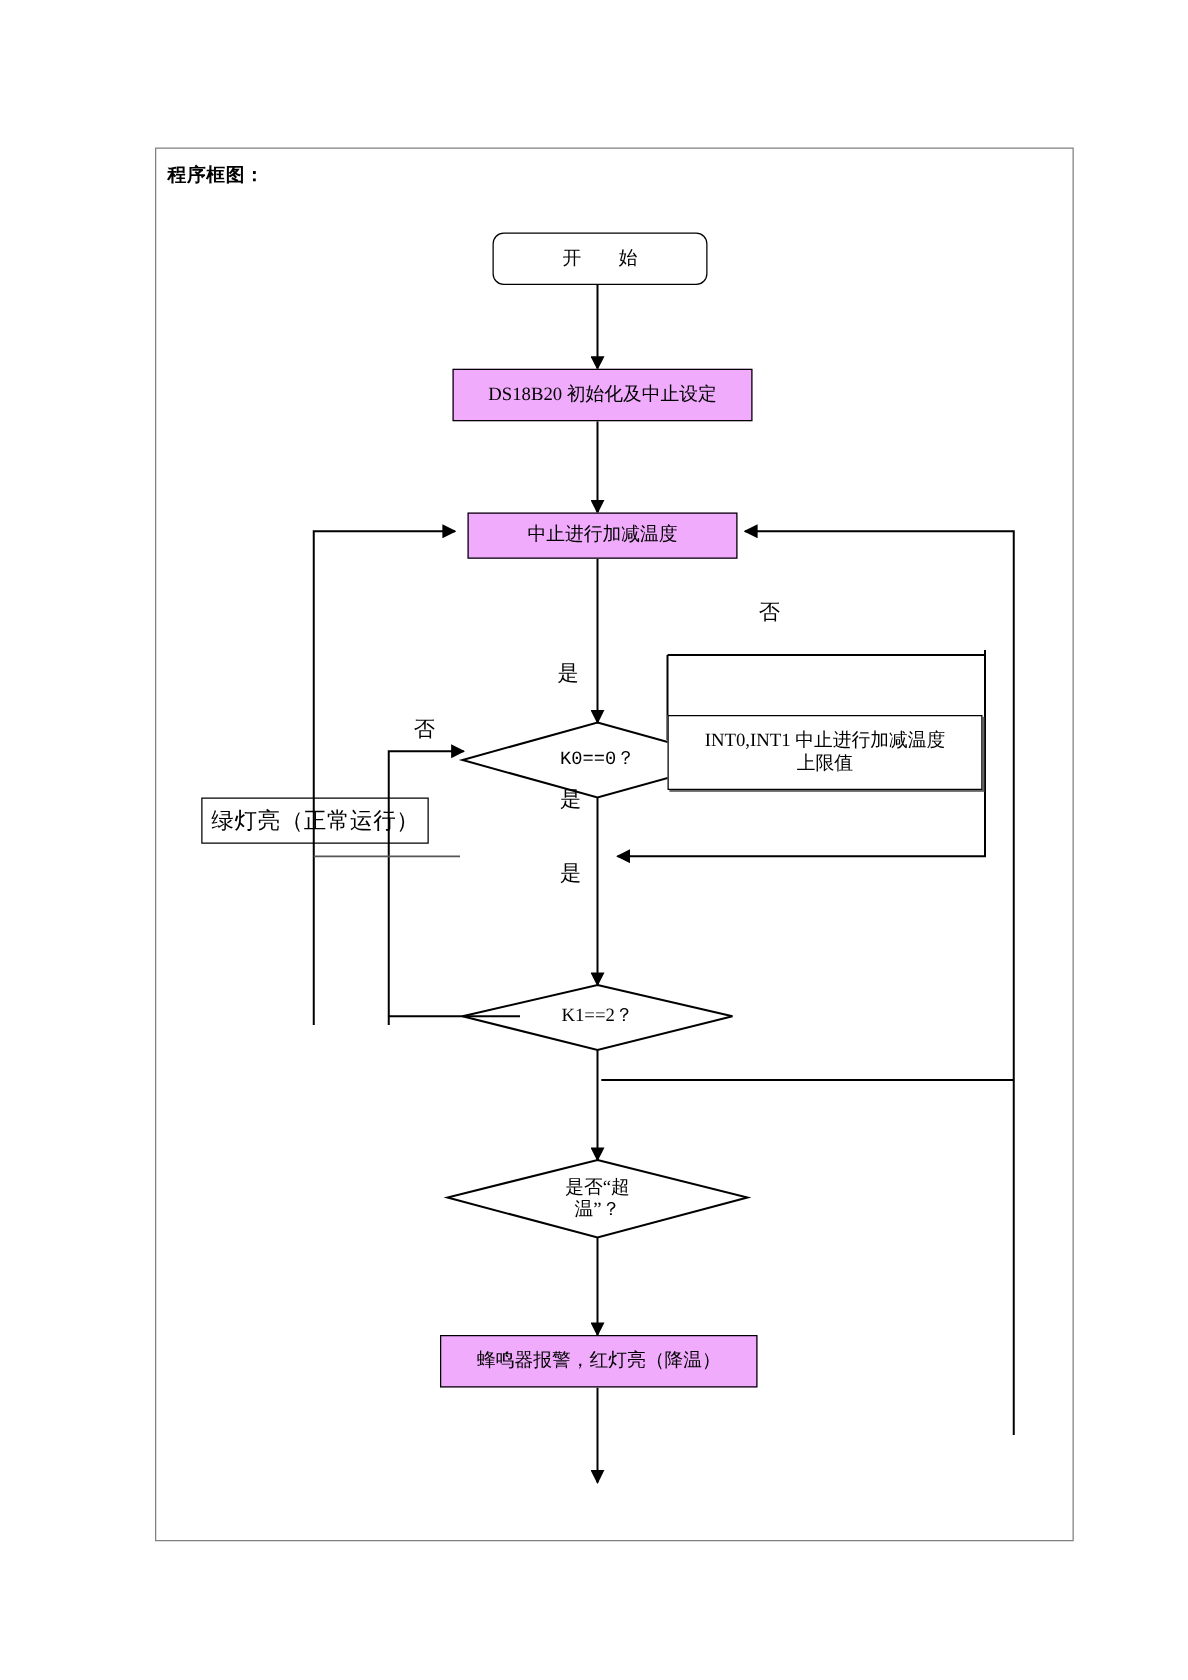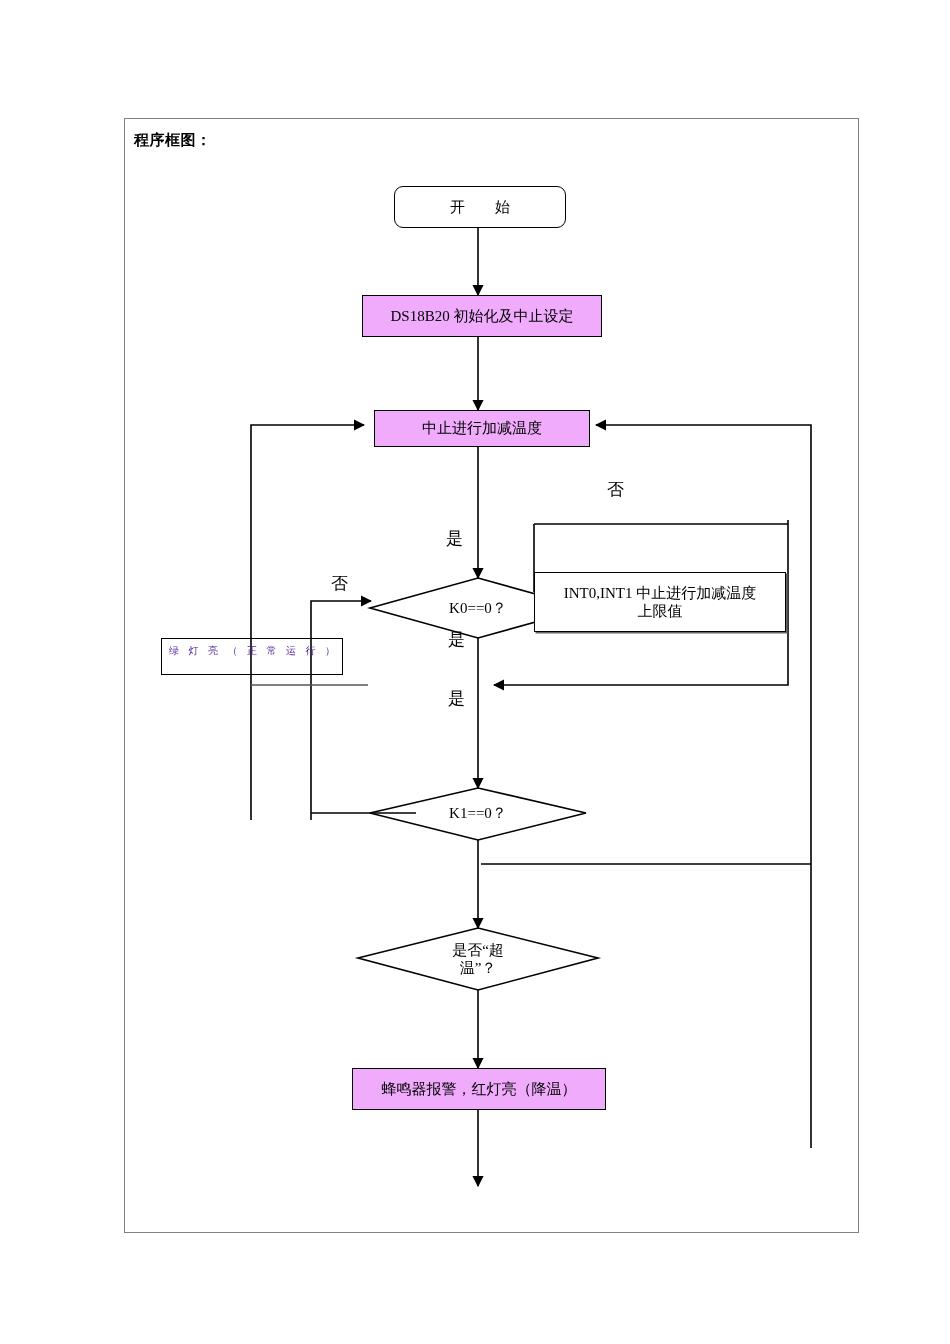--- a/index.html
+++ b/index.html
@@ -72,23 +72,23 @@
     background: #ffffff;
   }
   .node-int {
     border: 1px solid #000000;
     background: #ffffff;
     box-shadow: 1.5px 1.5px 0 0 #666666;
   }
   .overflow-label {
     position: absolute;
     box-sizing: border-box;
-    color: #4c1d95;
-    font-family: Liberation Mono, monospace;
-    font-size: 10px;
+    color: #000000;
+    font-family: Liberation Serif, serif;
+    font-size: 18px;
     line-height: 1.3;
     background: transparent;
     text-align: justify;
     text-align-last: justify;
   }
   .green-box-frame {
     position: absolute;
     border: 1px solid #000000;
     background: transparent;
     box-sizing: border-box;
@@ -188,23 +188,23 @@
 
   <div class="node box" style="left:358px; top:410px; width:216px; height:37px;">
     <span>中止进行加减温度</span>
   </div>
 
   <div class="node node-int" style="left:518px; top:528px; width:252px; height:60px; white-space:pre-line;margin-top:44px;">
     <span>INT0,INT1 中止进行加减温度
 上限值</span>
   </div>
 
-  <div class="diamond-label" style="left:402px; top:599px; width:120px;">K0==0？</div>
-
-  <div class="diamond-label" style="left:402px; top:804px; width:120px;">K1==0？</div>
+  <div class="diamond-label" style="left:402px; top:599px; width:120px;font-family:Liberation Mono, monospace;">K0==0？</div>
+
+  <div class="diamond-label" style="left:402px; top:804px; width:120px;">K1==2？</div>
 
   <div class="diamond-label" style="left:412px; top:941px; width:100px;text-align:center;">是否“超
 温”？</div>
 
   <div class="green-box-frame" style="left:145px; top:638px; width:182px; height:37px;"></div>
   <div class="overflow-label" style="left:153px; top:645px; width:166px;">绿灯亮（正常运行）</div>
 
   <div class="node box" style="left:336px; top:1068px; width:254px; height:42px;">
     <span>蜂鸣器报警，红灯亮（降温）</span>
   </div>

